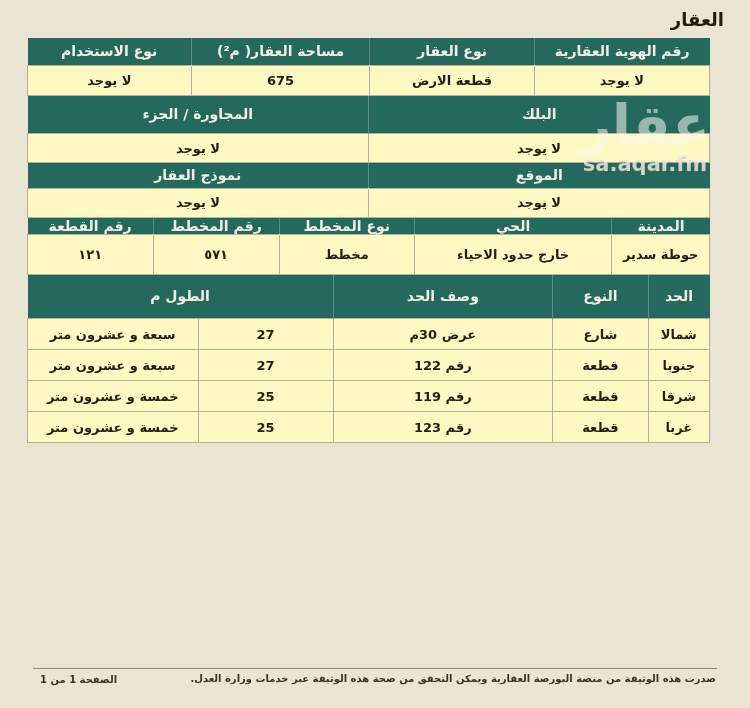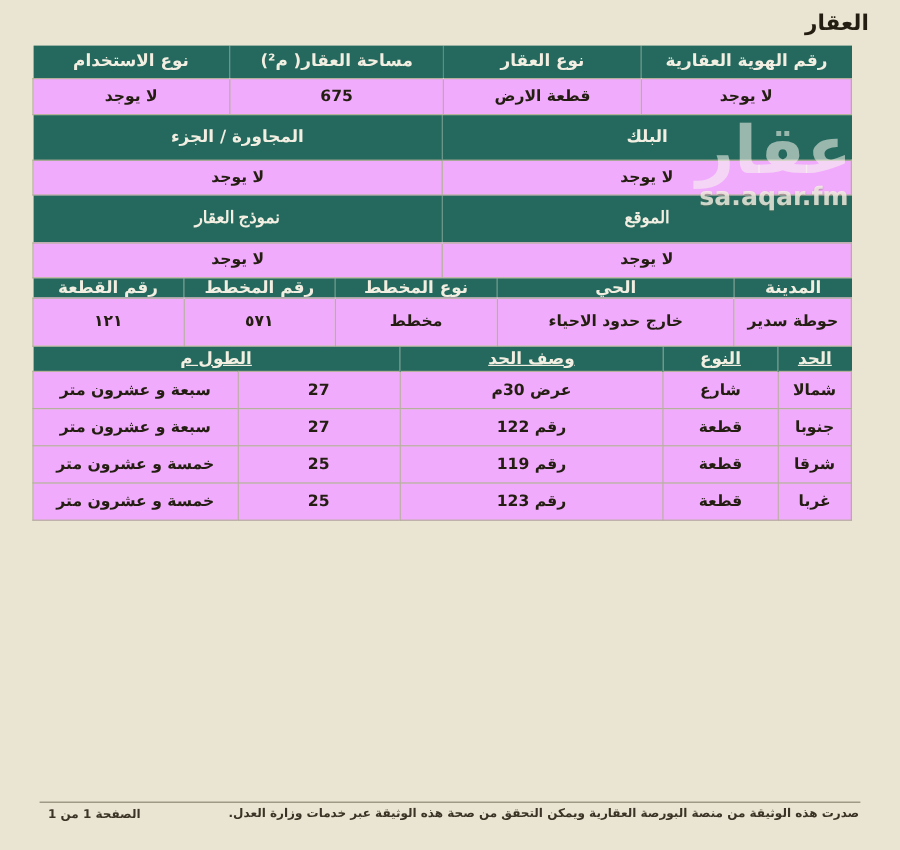--- a/index.html
+++ b/index.html
@@ -29,33 +29,33 @@
     background: #25695e;
     color: #f2efe2;
     font-size: 14px;
     font-weight: bold;
     text-align: center;
     vertical-align: middle;
     border-left: 1px solid rgba(245,242,228,0.28);
   }
   table.t th:last-child { border-left: none; }
   table.t td {
-    background: #f0abfc;
+    background: #fef9c3;
     color: #241e12;
     font-size: 13px;
     font-weight: bold;
     text-align: center;
     vertical-align: middle;
     border: 1px solid #b5b09b;
   }
   .t1 { margin-bottom: 8px; }  .t1 th { height: 27px; }  .t1 td { height: 30px; }
   .t2 { margin-bottom: 4px; }  .t2 th { height: 38px; }  .t2 td { height: 29px; }
-  .t3 { margin-bottom: 11px; } .t3 th { height: 39px; font-family: Liberation Serif, serif; }  .t3 td { height: 29px; }
+  .t3 { margin-bottom: 11px; } .t3 th { height: 25px; }  .t3 td { height: 29px; }
   .t4 { margin-bottom: 24px; } .t4 th { height: 16px; }  .t4 td { height: 40px; }
-  .t5 th { height: 21px; text-decoration: underline; }  .t5 td { height: 31px; }
+  .t5 th { height: 44px; }  .t5 td { height: 31px; }
   
   .watermark {
     position: absolute;
     top: 94px;
     right: 30px;
     width: 150px;
     text-align: center;
     pointer-events: none;
   }
   .watermark .wm-logo {

